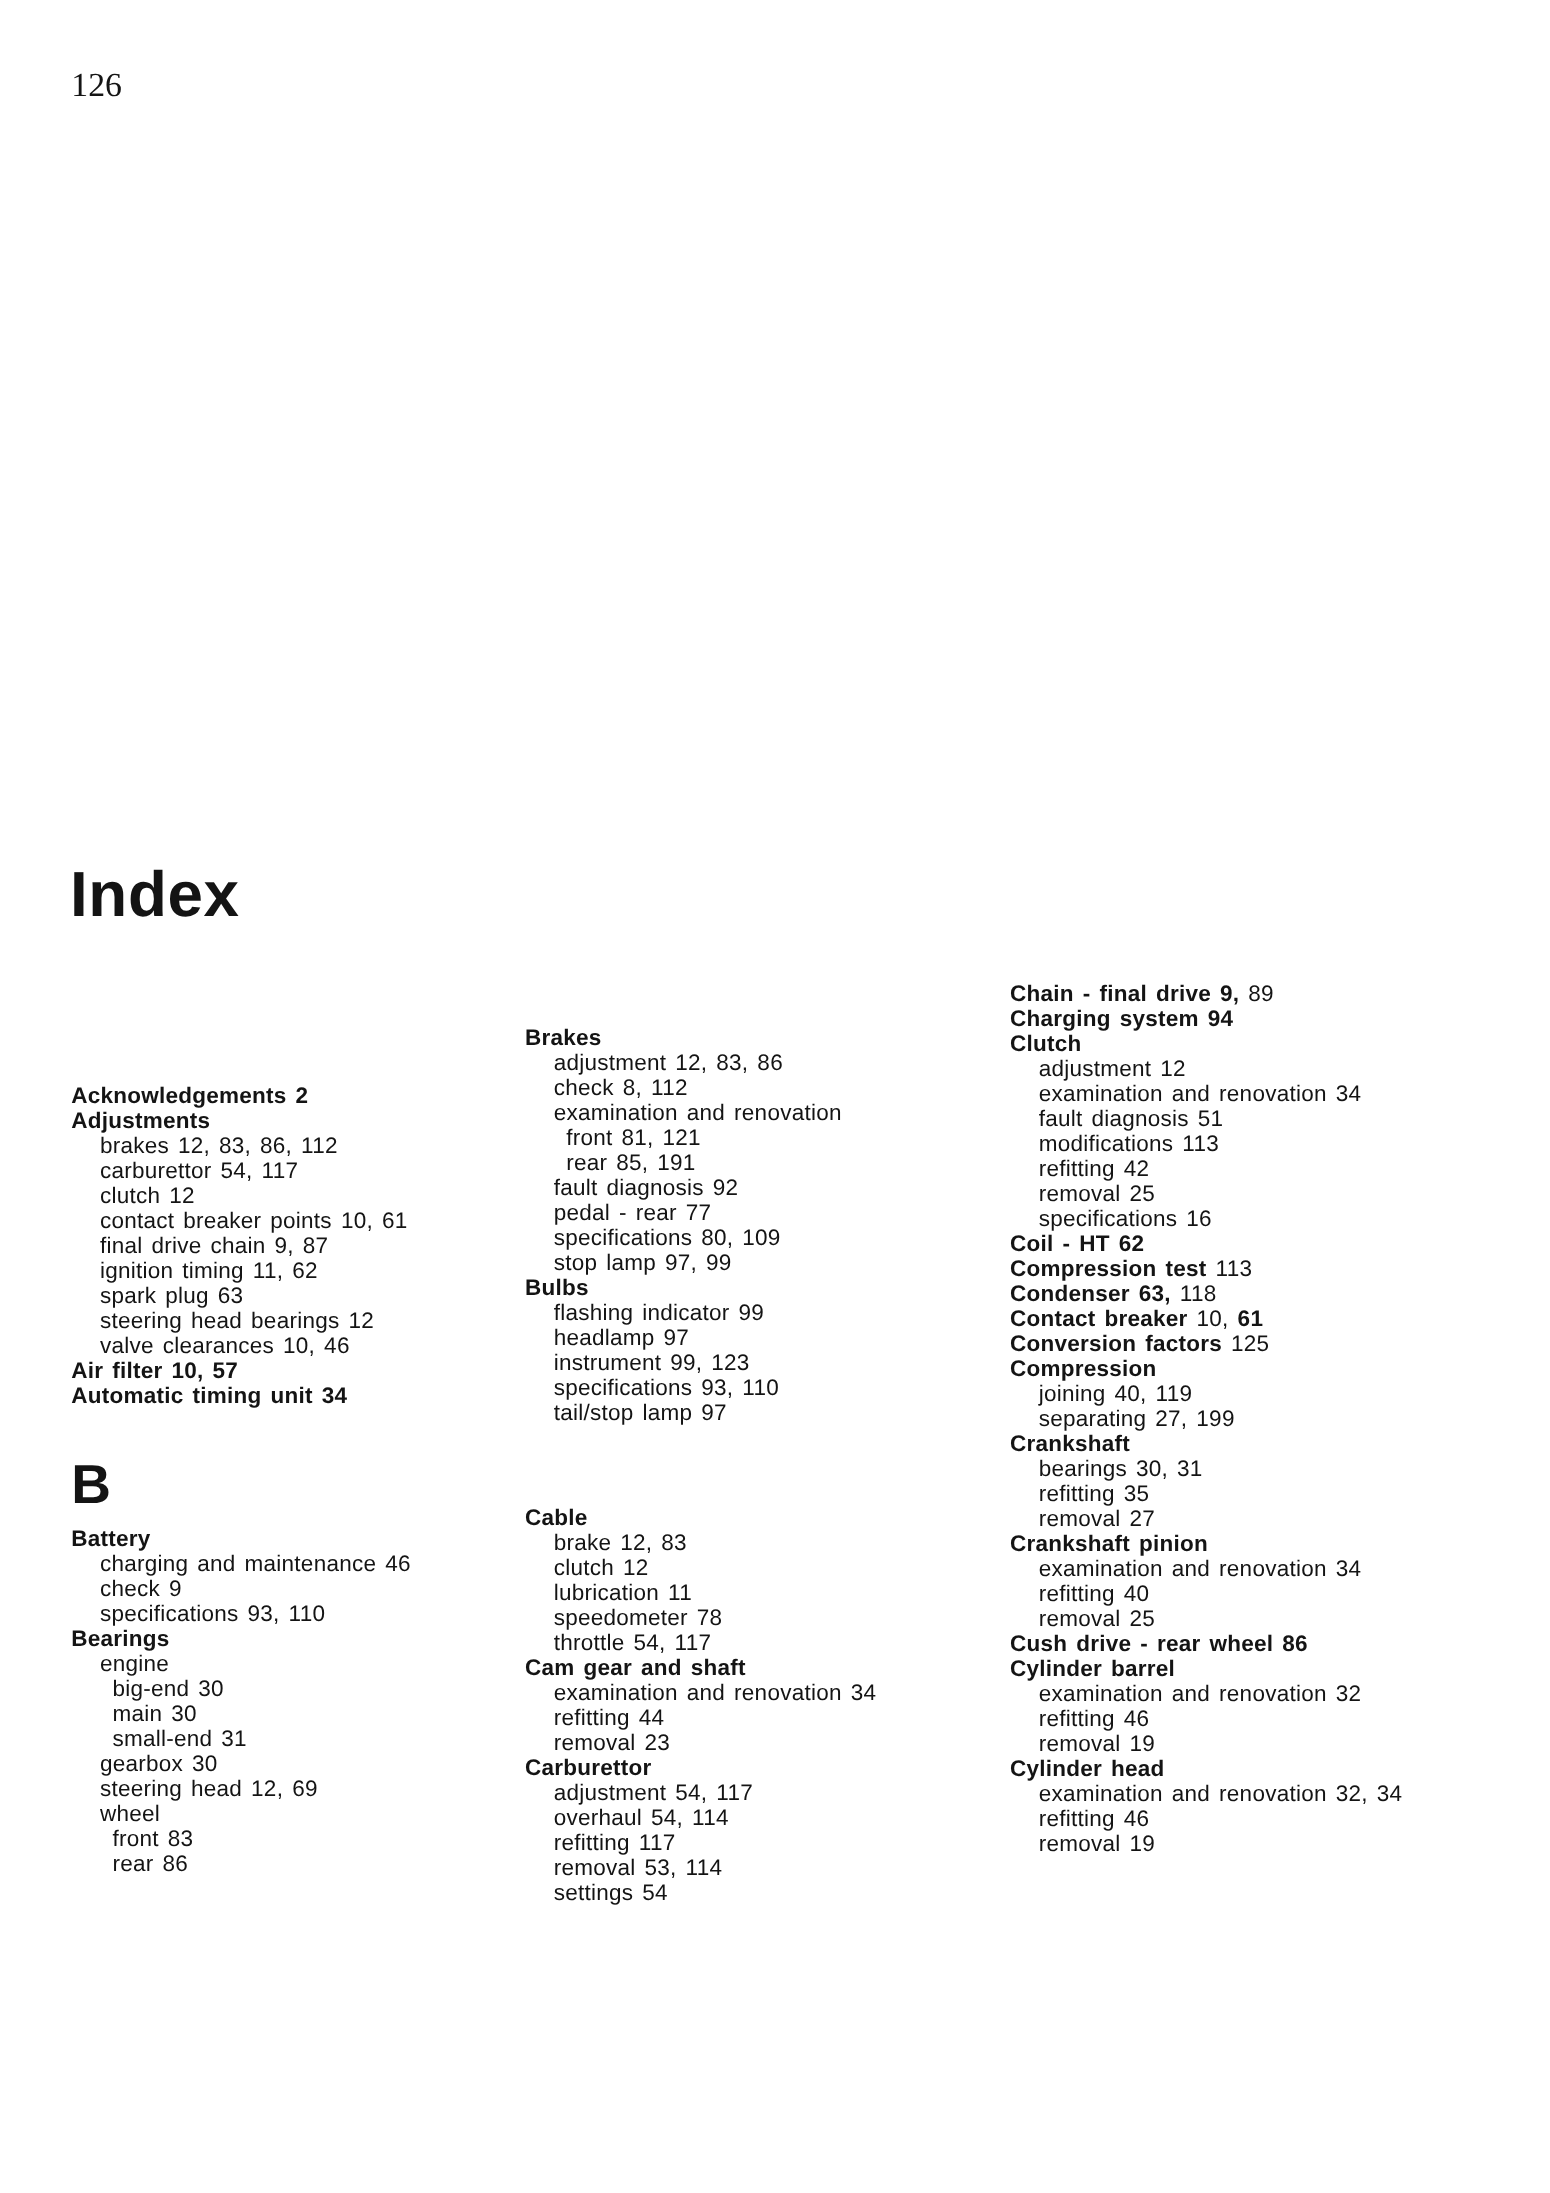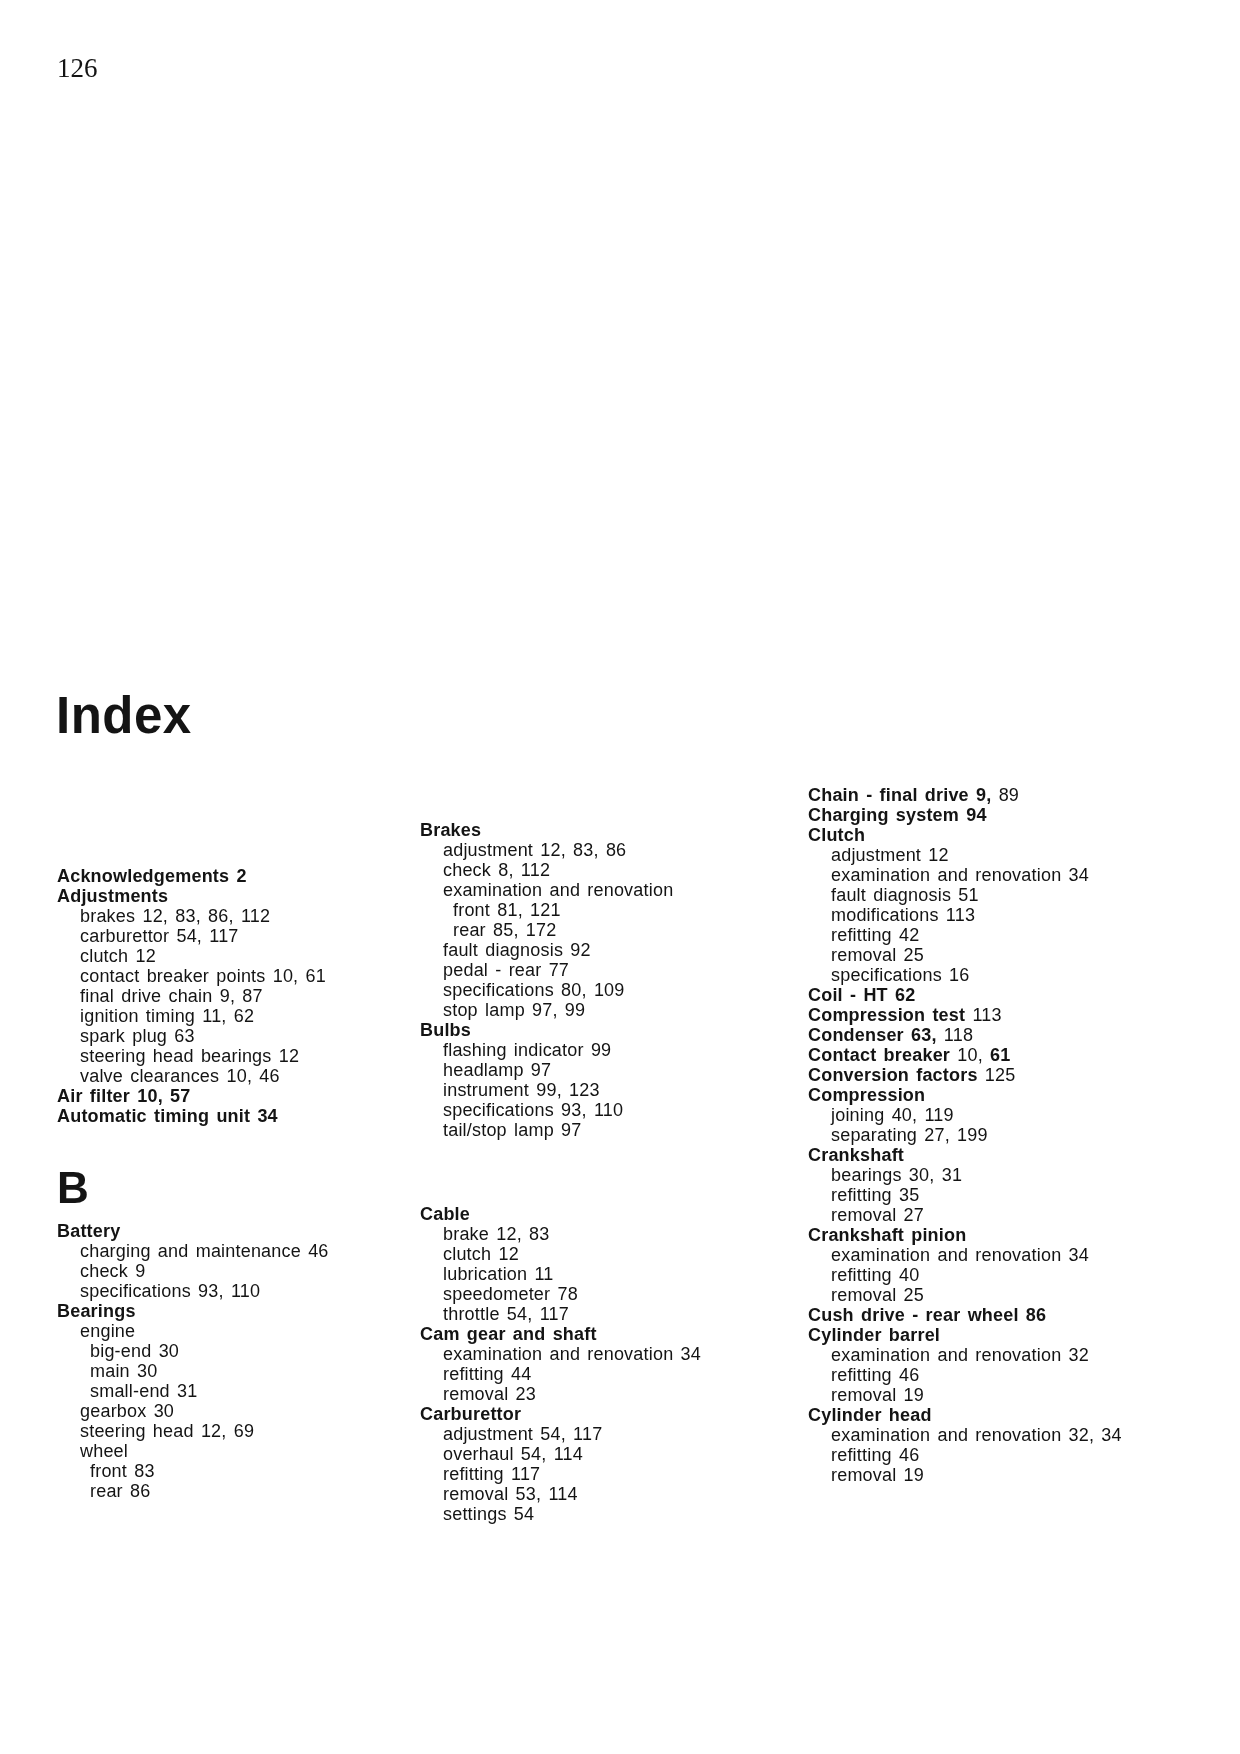--- a/index.html
+++ b/index.html
@@ -74,21 +74,21 @@
       <div class="line lv1"><span>wheel</span></div>
       <div class="line lv2"><span>front 83</span></div>
       <div class="line lv2"><span>rear 86</span></div>
     </div>
   <div class="col" style="left:420px; top:785px; width:360px;margin-top:35px;">
       <div class="line lv0"><span class="b">Brakes</span></div>
       <div class="line lv1"><span>adjustment 12, 83, 86</span></div>
       <div class="line lv1"><span>check 8, 112</span></div>
       <div class="line lv1"><span>examination and renovation</span></div>
       <div class="line lv2"><span>front 81, 121</span></div>
-      <div class="line lv2"><span>rear 85, 172</span></div>
+      <div class="line lv2"><span>rear 85, 191</span></div>
       <div class="line lv1"><span>fault diagnosis 92</span></div>
       <div class="line lv1"><span>pedal - rear 77</span></div>
       <div class="line lv1"><span>specifications 80, 109</span></div>
       <div class="line lv1"><span>stop lamp 97, 99</span></div>
       <div class="line lv0"><span class="b">Bulbs</span></div>
       <div class="line lv1"><span>flashing indicator 99</span></div>
       <div class="line lv1"><span>headlamp 97</span></div>
       <div class="line lv1"><span>instrument 99, 123</span></div>
       <div class="line lv1"><span>specifications 93, 110</span></div>
       <div class="line lv1"><span>tail/stop lamp 97</span></div>

